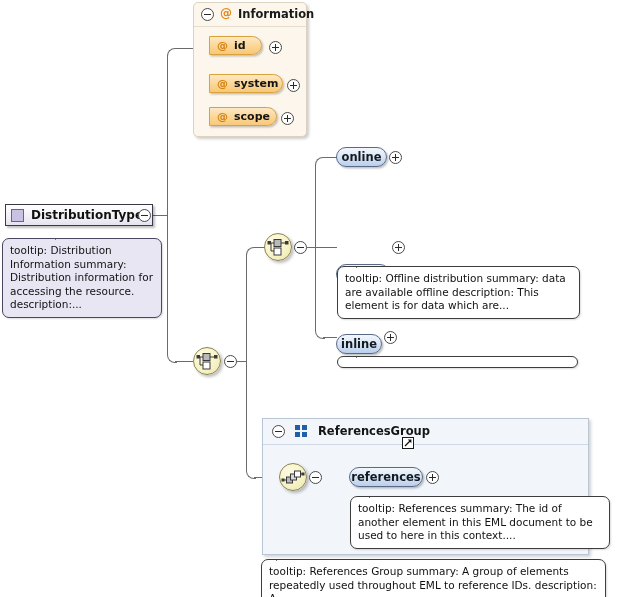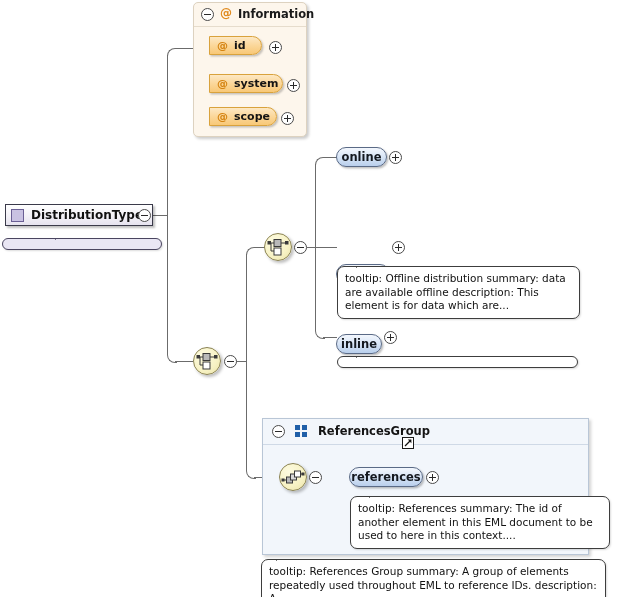--- a/index.html
+++ b/index.html
@@ -309,20 +309,21 @@
   </div>
 
   <div class="typebox" style="left:5px; top:204px;">
     <span class="sq"></span>
     <span>DistributionType</span>
   </div>
   <div class="toggle" style="left:138px; top:209px;"></div>
 
   <div class="tooltip purple" style="left:2px; top:238px; width:160px;">
     <span class="tail" style="left:52px;"></span>
+    <span>tooltip: Distribution Information summary: Distribution information for accessing the resource. description:...</span>
   </div>
 
   <div class="comp" style="left:264px; top:233px;">
     <svg width="26" height="26" viewBox="0 0 26 26">
       <g stroke="#3a3a3a" stroke-width="1" fill="none">
         <line x1="4" y1="9" x2="22" y2="9"></line>
         <line x1="6" y1="9" x2="6" y2="17"></line>
         <line x1="6" y1="17" x2="10" y2="17"></line>
       </g>
       <rect x="9" y="5.5" width="7" height="7" fill="#b9b9b9" stroke="#3a3a3a" stroke-width="1"></rect>

